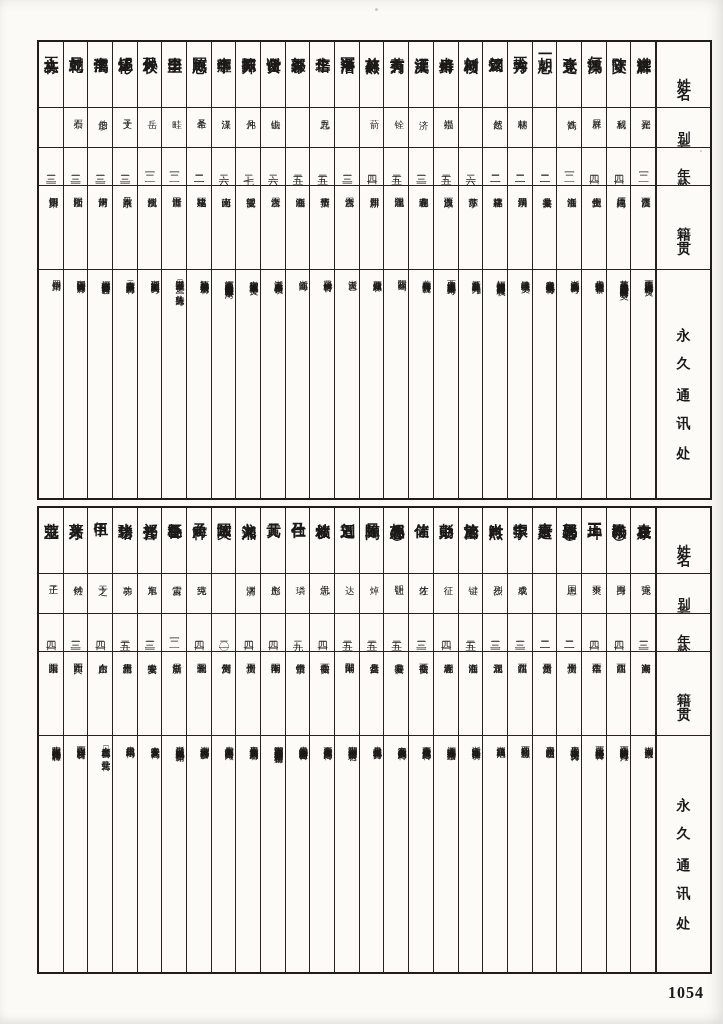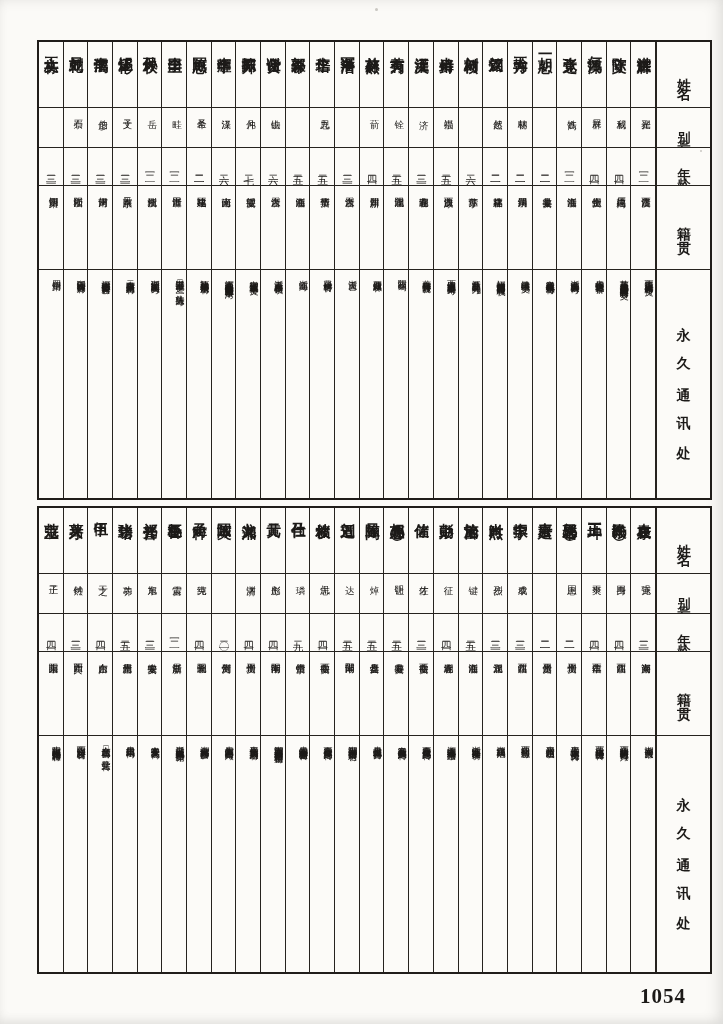--- a/index.html
+++ b/index.html
@@ -60,22 +60,22 @@
     justify-content:center;
     font-size:14px;
   }
   .header-col .c-name,.header-col .c-alias,.header-col .c-age,.header-col .c-native{letter-spacing:9px;}
   .header-col .c-alias{font-size:13px;}
   .header-col .c-age{font-size:13px;}
   .header-col .c-native{font-size:14px;letter-spacing:14px;}
   .header-col .c-addr{font-size:14px;letter-spacing:30px;padding-top:14px;justify-content:center;}
   .page-number{
     position:absolute;
-    top:984px;left:640px;
-    font-size:21px;
+    top:984px;left:668px;
+    font-size:16px;
     font-weight:bold;
     letter-spacing:1px;
     font-family:"Liberation Serif","DejaVu Serif",serif;
   }
   
   .speck{position:absolute;background:#9a968e;border-radius:50%;opacity:.5;}
 </style>
 </head>
 <body>
 

